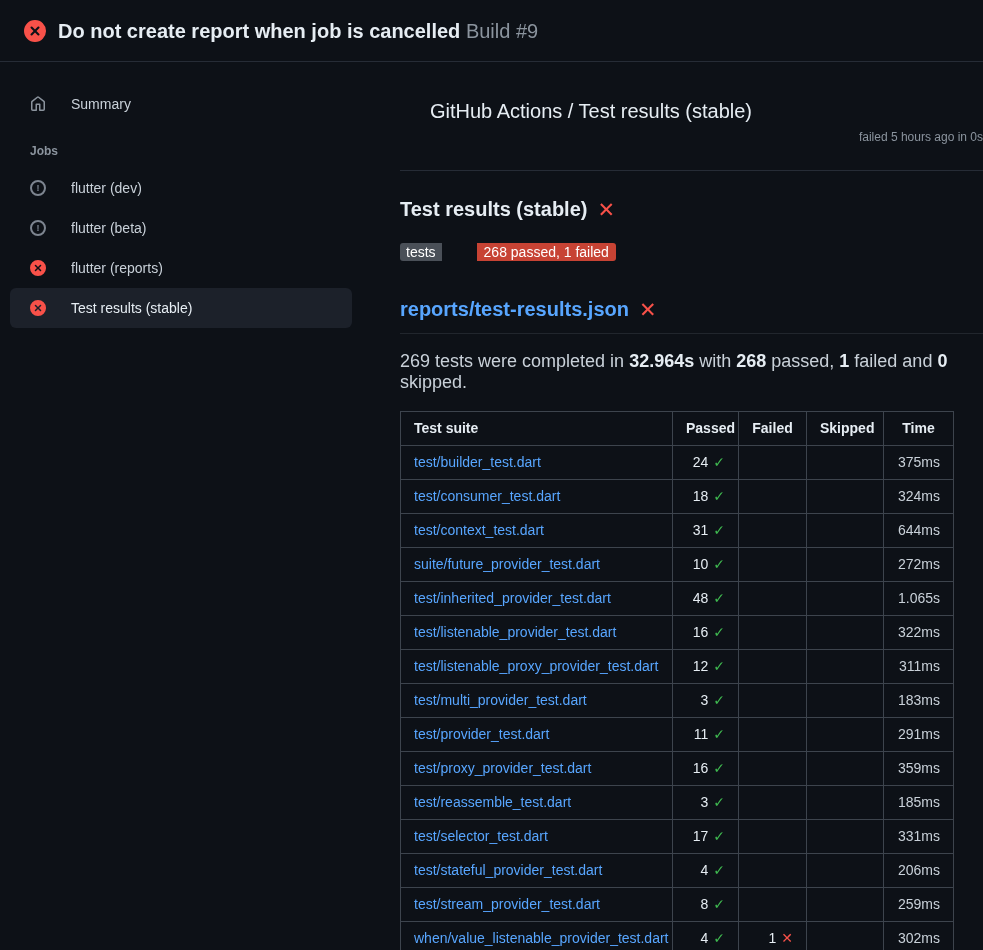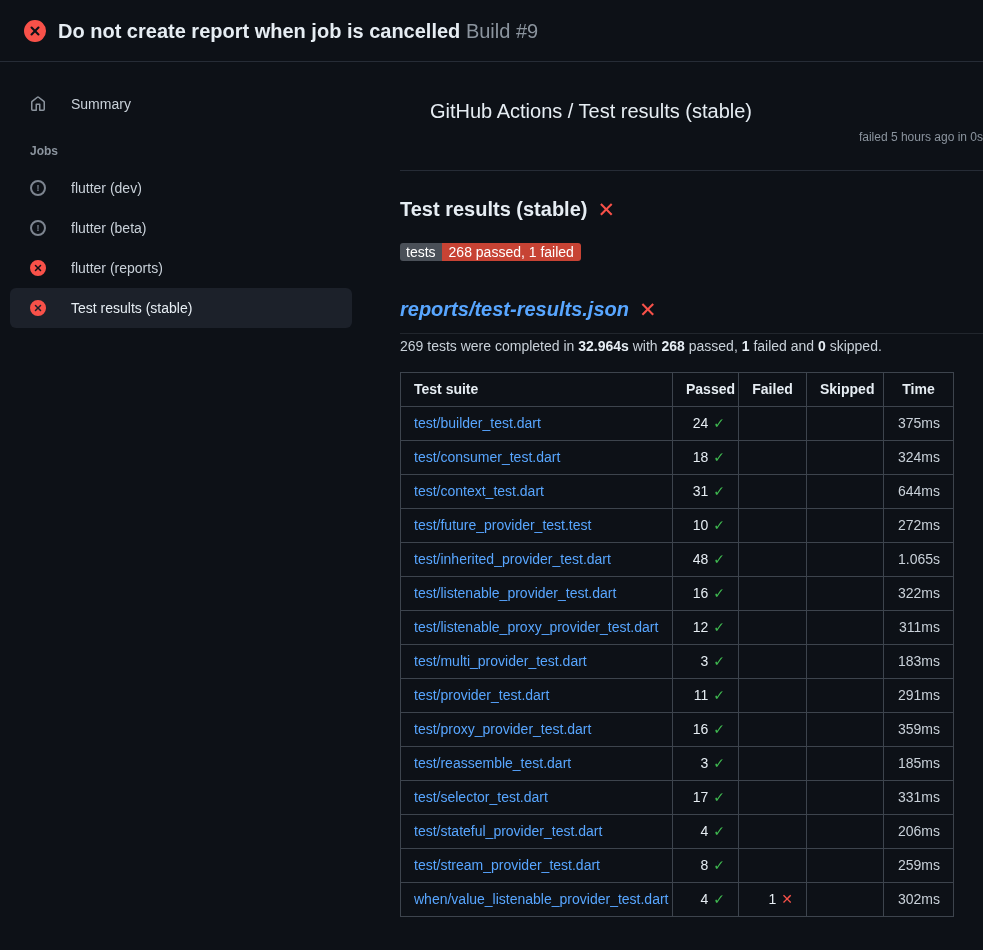--- a/index.html
+++ b/index.html
@@ -65,30 +65,30 @@
     display:flex;align-items:center;gap:10px;
   }
   .red-x{color:var(--red,#f85149);font-weight:900;font-size:21px;line-height:1;}
 
   .badge{
     margin-top:20px;display:inline-flex;
     font-size:14px;line-height:12px;border-radius:3px;overflow:hidden;
     color:#ffffff;
   }
   .badge-label{background:var(--badge-gray,#4a5058);padding:3px 6px;}
-  .badge-value{background:var(--badge-red,#c74334);padding:3px 7px;}
+  .badge-value{background:var(--badge-red,#c74334);padding:3px 7px;margin-left:35px;}
 
   .report-title{
     margin:34px 0 0 0;font-size:20px;font-weight:700;line-height:28px;
     display:flex;align-items:center;gap:10px;
     padding-bottom:10px;border-bottom:1px solid #21262d;
   }
-  .report-title a{color:var(--accent,#58a6ff);text-decoration:none;font-style:italic;}
-
-  .summary-line{margin-top:4px;font-size:14px;color:var(--text-dim);}
+  .report-title a{color:var(--accent,#58a6ff);text-decoration:none;}
+
+  .summary-line{margin-top:17px;font-size:18px;color:var(--text-dim);}
   .summary-line b{color:var(--text);}
 
   
   table.results{
     margin-top:18px;border-collapse:collapse;table-layout:fixed;width:553px;
     font-size:14px;
   }
   table.results th,table.results td{
     border:1px solid var(--table-border);
     padding:8px 13px;line-height:17px;
@@ -224,21 +224,21 @@
 
           <tr>
             <td class="suite"><a href="#">test/context_test.dart</a></td>
             <td class="num"><span>31</span><span class="check">✓</span></td>
             <td class="num"><span></span></td>
             <td class="num"><span></span></td>
             <td class="num time">644ms</td>
           </tr>
 
           <tr>
-            <td class="suite"><a href="#">test/future_provider_test.test</a></td>
+            <td class="suite"><a href="#">suite/future_provider_test.dart</a></td>
             <td class="num"><span>10</span><span class="check">✓</span></td>
             <td class="num"><span></span></td>
             <td class="num"><span></span></td>
             <td class="num time">272ms</td>
           </tr>
 
           <tr>
             <td class="suite"><a href="#">test/inherited_provider_test.dart</a></td>
             <td class="num"><span>48</span><span class="check">✓</span></td>
             <td class="num"><span></span></td>

